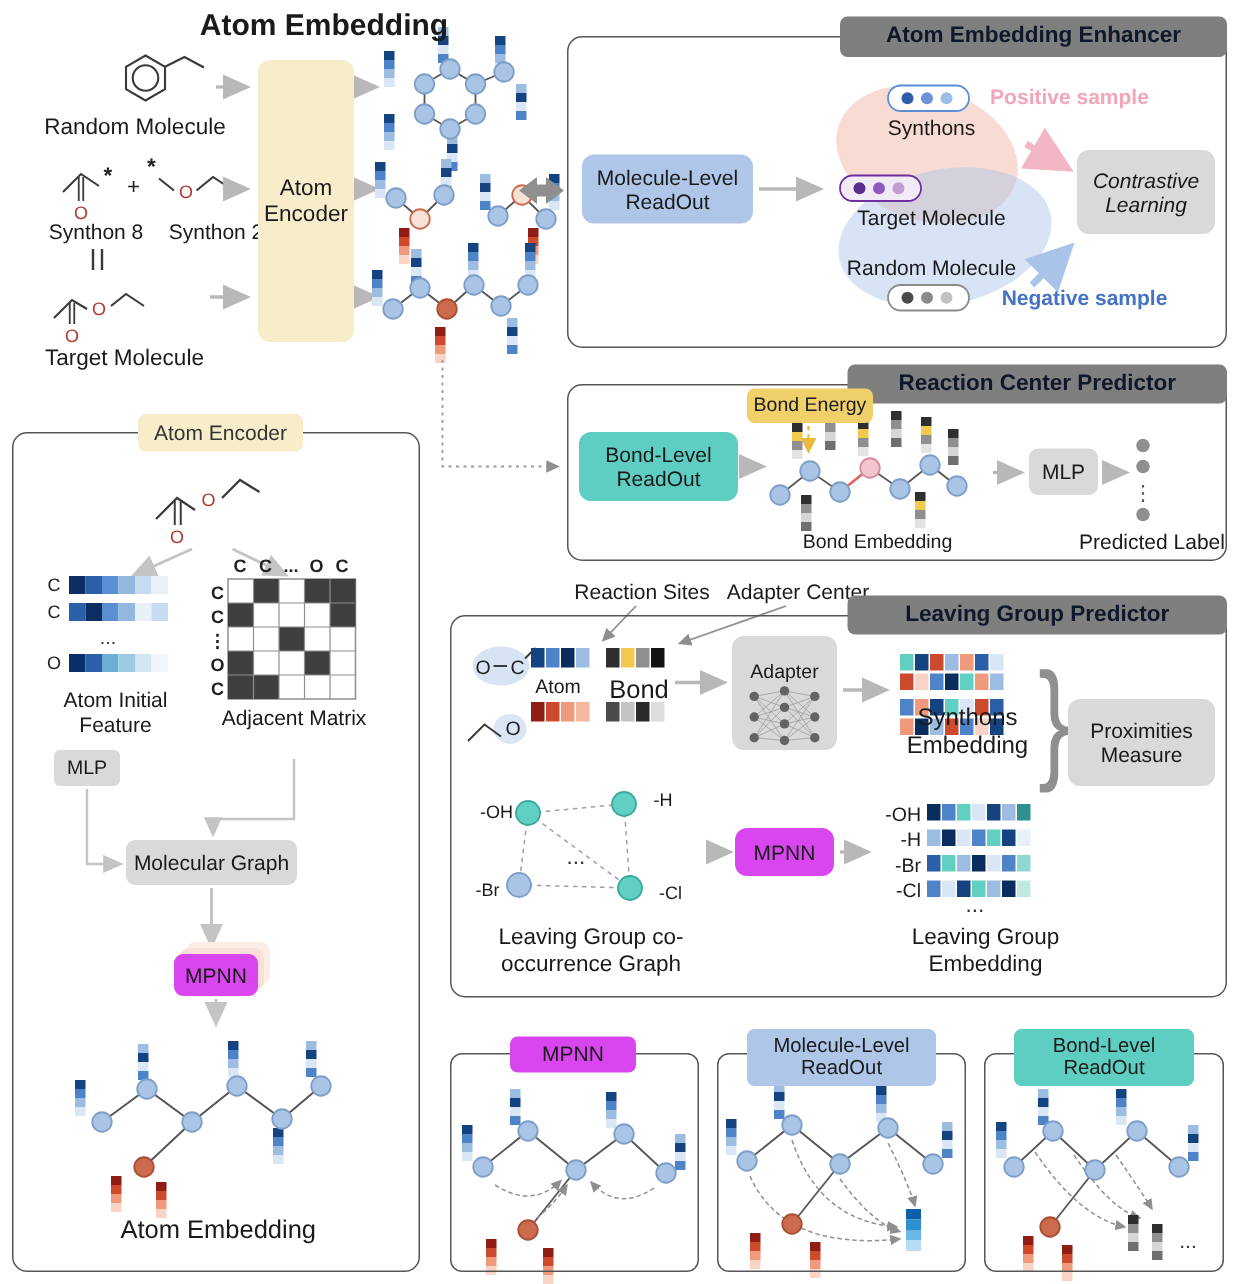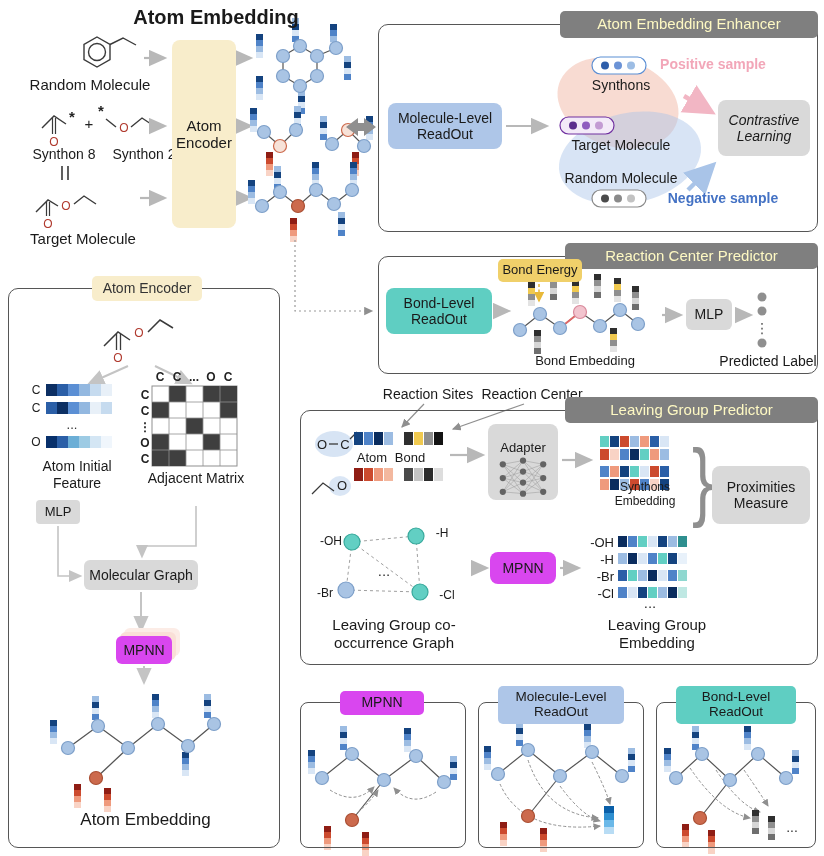--- a/index.html
+++ b/index.html
@@ -6,21 +6,21 @@
   html,body { background:#fff; }
   body { font-family:"Liberation Sans", sans-serif; color:#1a1a1a; }
   #fig { position:relative; width:824px; height:856px; background:#fff; overflow:hidden; }
   #art { position:absolute; left:0; top:0; width:824px; height:856px; }
   .lbl { position:absolute; text-align:center; line-height:1.18; color:#1a1a1a; }
   .box { position:absolute; display:flex; align-items:center; justify-content:center;
          text-align:center; line-height:1.15; border-radius:8px; }
   .outline { position:absolute; border:1.6px solid #565656; border-radius:10px; background:transparent; }
   .tab { position:absolute; display:flex; align-items:center; justify-content:center;
          border-radius:5px; text-align:center; line-height:1.1; }
-  .tab.gray { background:#7f7f7f; color:#fef9c3; font-weight:normal; font-size:15px; }
+  .tab.gray { background:#7f7f7f; color:#0f172a; font-weight:bold; font-size:15px; }
   .cream { background:#f8edcb; }
   .blue  { background:#aec6e8; }
   .teal  { background:#5fcec2; }
   .pinkb { background:#d946ef; }
   .grayb { background:#d9d9d9; }
   .yell  { background:#f0d06a; }
   .stacked { box-shadow:4px -4px 0 0 #fadfd7, 8px -8px 0 0 #fcece6; }
   .brace { position:absolute; font-size:88px; line-height:0.95; color:#8f8f8f;
            transform:scaleX(.72); font-weight:normal; }
   svg text { font-family:"Liberation Sans", sans-serif; }
@@ -565,26 +565,26 @@
 
 <div class="outline" style="left:378px;top:256px;width:440px;height:118px;"></div>
 <div class="tab gray" style="left:565px;top:243px;width:253px;height:26px;">Reaction Center Predictor</div>
 <div class="box teal" style="left:386px;top:288px;width:106px;height:46px;font-size:14px;padding:3px;">Bond-Level ReadOut</div>
 <div class="box yell" style="left:498px;top:259px;width:84px;height:23px;font-size:13px;border-radius:5px;">Bond Energy</div>
 <div class="lbl" style="left:518px;top:353px;width:134px;font-size:13px;">Bond Embedding</div>
 <div class="box grayb" style="left:686px;top:299px;width:46px;height:31px;font-size:14px;border-radius:6px;">MLP</div>
 <div class="lbl" style="left:718px;top:353px;width:100px;font-size:14px;">Predicted Label</div>
 
 <div class="lbl" style="left:382px;top:386px;width:92px;font-size:14px;">Reaction Sites</div>
-<div class="lbl" style="left:478px;top:386px;width:108px;font-size:14px;">Reaction Center</div>
+<div class="lbl" style="left:478px;top:386px;width:108px;font-size:14px;">Adapter Center</div>
 
 <div class="outline" style="left:300px;top:410px;width:518px;height:255px;"></div>
 <div class="tab gray" style="left:565px;top:397px;width:253px;height:26px;">Leaving Group Predictor</div>
 <div class="lbl" style="left:350px;top:450px;width:44px;font-size:13px;">Atom</div>
-<div class="lbl" style="left:388px;top:450px;width:44px;font-size:13px;">Bond</div>
+<div class="lbl" style="left:404px;top:450px;width:44px;font-size:17px;">Bond</div>
 <div class="box grayb" style="left:488px;top:424px;width:70px;height:76px;flex-direction:column;justify-content:flex-start;padding-top:17px;">
   <span style="font-size:13px;">Adapter</span>
   <svg width="60" height="48" viewBox="0 0 60 48">
     <g stroke="#9f9f9f" stroke-width="0.6">
       <path d="M8,9 L30,5 M8,9 L30,17 M8,9 L30,29 M8,9 L30,41"></path>
       <path d="M8,24 L30,5 M8,24 L30,17 M8,24 L30,29 M8,24 L30,41"></path>
       <path d="M8,39 L30,5 M8,39 L30,17 M8,39 L30,29 M8,39 L30,41"></path>
       <path d="M52,9 L30,5 M52,9 L30,17 M52,9 L30,29 M52,9 L30,41"></path>
       <path d="M52,24 L30,5 M52,24 L30,17 M52,24 L30,29 M52,24 L30,41"></path>
       <path d="M52,39 L30,5 M52,39 L30,17 M52,39 L30,29 M52,39 L30,41"></path>
@@ -596,21 +596,21 @@
       <circle cx="30" cy="5" r="3.4"></circle>
           <circle cx="30" cy="17" r="3.4"></circle>
           <circle cx="30" cy="29" r="3.4"></circle>
           <circle cx="30" cy="41" r="3.4"></circle>
       <circle cx="52" cy="9" r="3.4"></circle>
           <circle cx="52" cy="24" r="3.4"></circle>
           <circle cx="52" cy="39" r="3.4"></circle>
     </g>
   </svg>
 </div>
-<div class="lbl" style="left:590px;top:480px;width:110px;font-size:12px;">Synthons Embedding</div>
+<div class="lbl" style="left:590px;top:470px;width:110px;font-size:16px;">Synthons Embedding</div>
 <div class="brace" style="left:688px;top:438px;">}</div>
 <div class="box grayb" style="left:712px;top:466px;width:98px;height:58px;font-size:14px;padding:3px;">Proximities Measure</div>
 <div class="lbl" style="left:314px;top:534px;width:34px;font-size:12px;">-OH</div>
 <div class="lbl" style="left:428px;top:526px;width:28px;font-size:12px;">-H</div>
 <div class="lbl" style="left:310px;top:586px;width:30px;font-size:12px;">-Br</div>
 <div class="lbl" style="left:432px;top:588px;width:30px;font-size:12px;">-Cl</div>
 <div class="lbl" style="left:308px;top:616px;width:172px;font-size:15px;">Leaving Group co-occurrence Graph</div>
 <div class="box pinkb" style="left:490px;top:552px;width:66px;height:32px;font-size:14px;">MPNN</div>
 <div class="lbl" style="left:582px;top:535px;width:32px;font-size:13px;text-align:right;">-OH</div>
 <div class="lbl" style="left:582px;top:552px;width:32px;font-size:13px;text-align:right;">-H</div>

